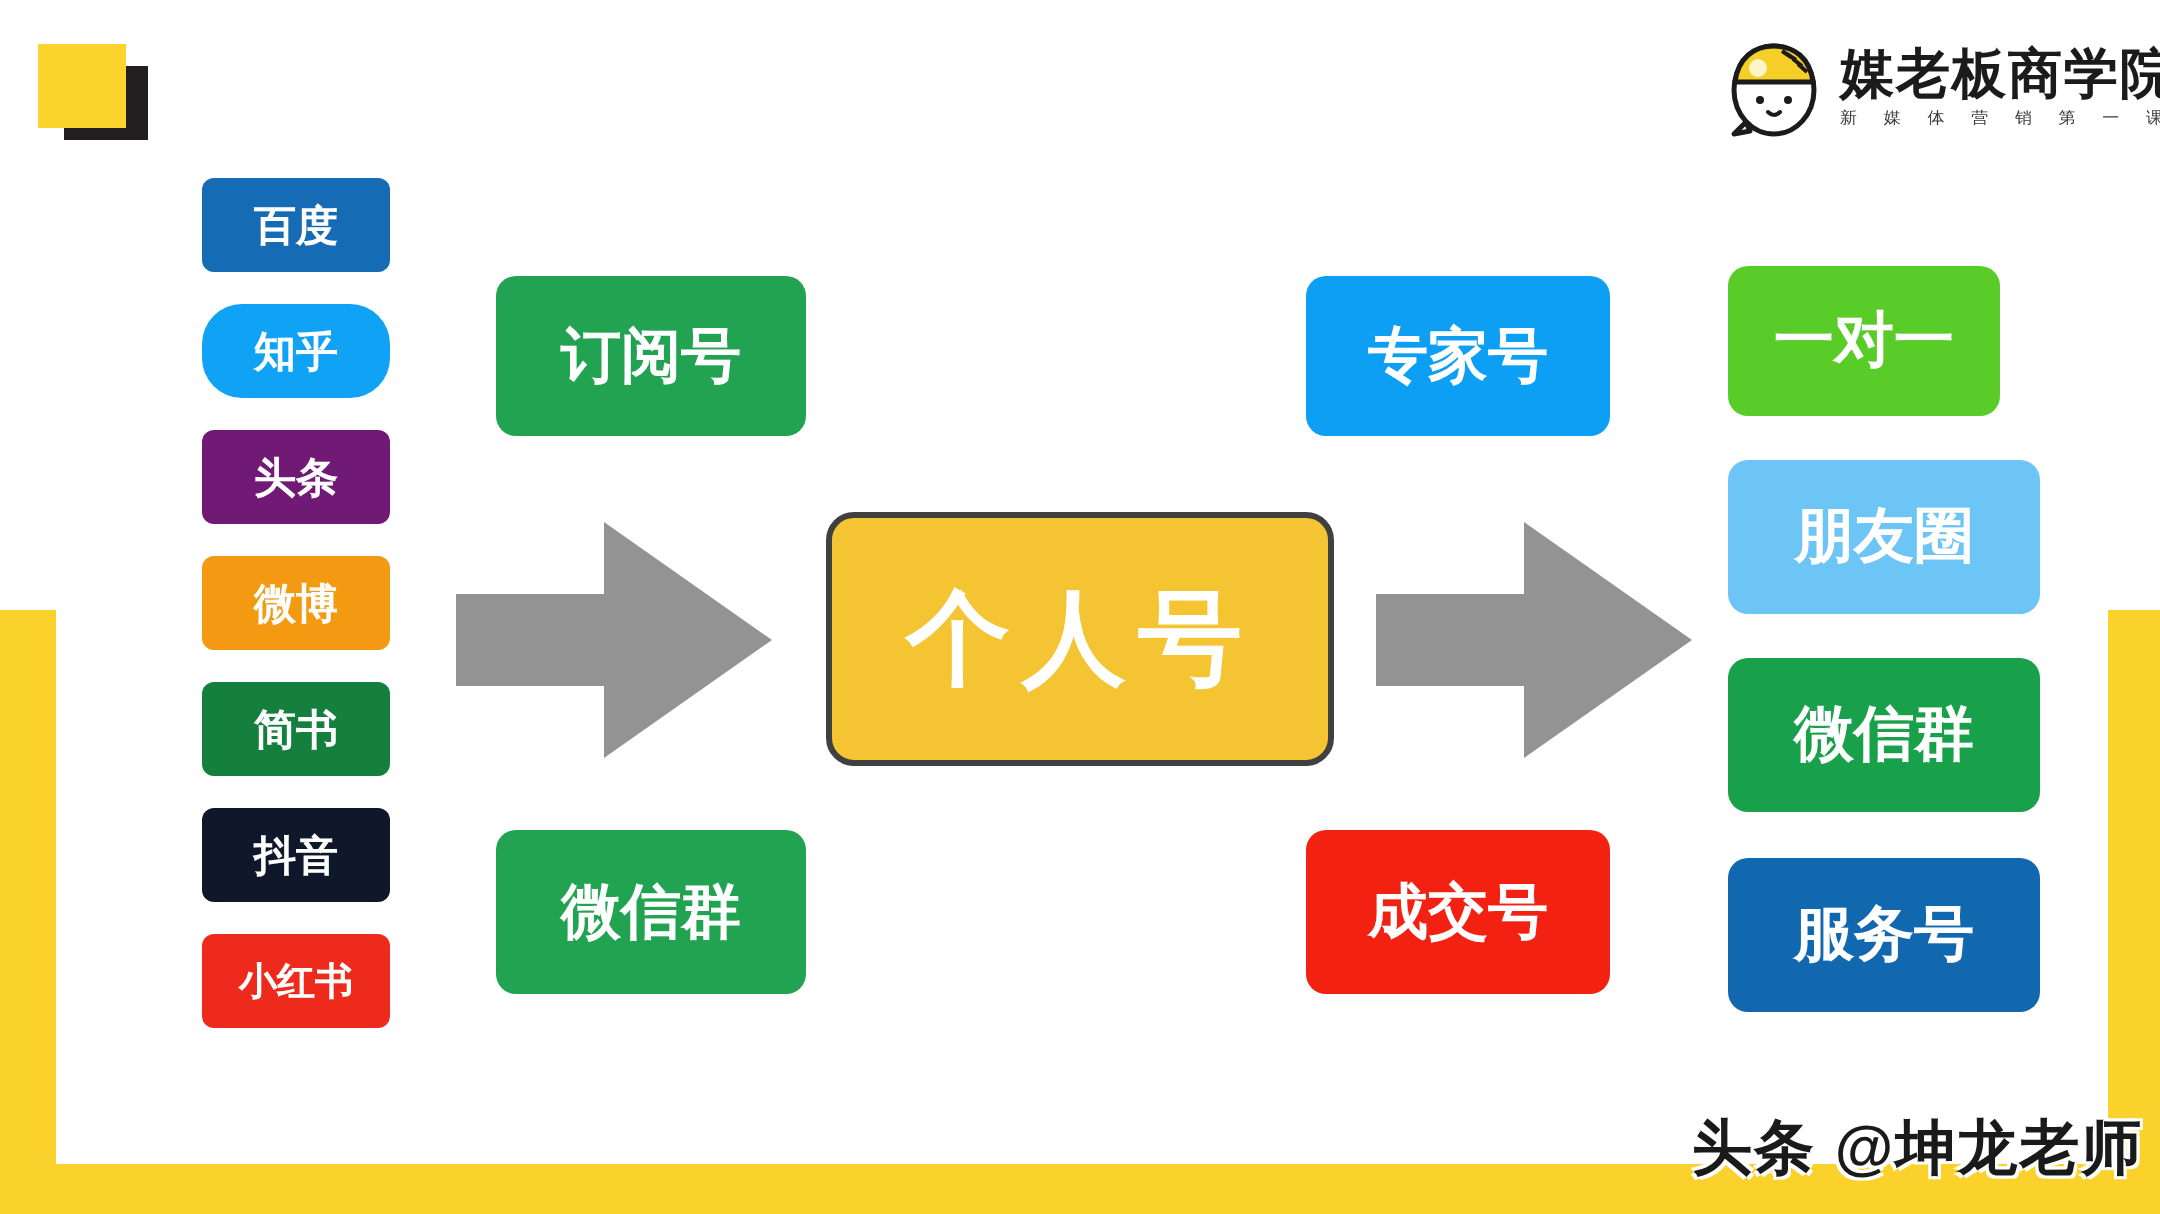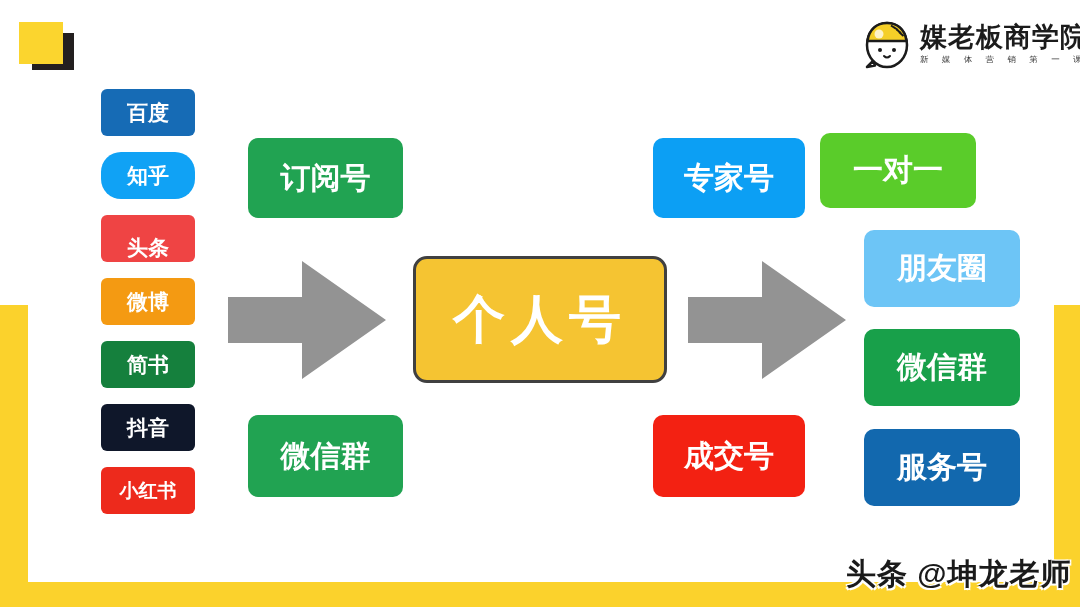--- a/index.html
+++ b/index.html
@@ -197,21 +197,21 @@
       <div class="logo-sub">新 媒 体 营 销 第 一 课</div>
     </div>
   </div>
 
   <div class="chip src-chip" style="top:89px;  background:#166BB5;">
       <span>百度</span>
     </div>
   <div class="chip src-chip" style="top:152px; background:#10A2F5;border-radius:20px;">
       <span>知乎</span>
     </div>
-  <div class="chip src-chip" style="top:215px; background:#ef4444;align-items:flex-end;">
+  <div class="chip src-chip" style="top:215px; background:#701a75;">
       <span>头条</span>
     </div>
   <div class="chip src-chip" style="top:278px; background:#F49A12;">
       <span>微博</span>
     </div>
   <div class="chip src-chip" style="top:341px; background:#15803d;">
       <span>简书</span>
     </div>
   <div class="chip src-chip" style="top:404px; background:#0f172a;">
       <span>抖音</span>
@@ -238,21 +238,21 @@
     <span>个人号</span>
   </div>
 
   <div class="chip node-box" style="left:653px; top:138px; width:152px; height:80px; background:#0C9FF4;">
     <span>专家号</span>
   </div>
   <div class="chip node-box" style="left:653px; top:415px; width:152px; height:82px; background:#F32112;">
     <span>成交号</span>
   </div>
 
-  <div class="chip node-box" style="left:820px; top:133px; width:156px; height:75px; background:#5ACC2A;">
+  <div class="chip node-box" style="left:864px; top:133px; width:136px; height:75px; background:#5ACC2A;">
     <span>一对一</span>
   </div>
   <div class="chip node-box" style="left:864px; top:230px; width:156px; height:77px; background:#6DC5F6;">
     <span>朋友圈</span>
   </div>
   <div class="chip node-box" style="left:864px; top:329px; width:156px; height:77px; background:#18A04A;">
     <span>微信群</span>
   </div>
   <div class="chip node-box" style="left:864px; top:429px; width:156px; height:77px; background:#1268AE;">
     <span>服务号</span>

